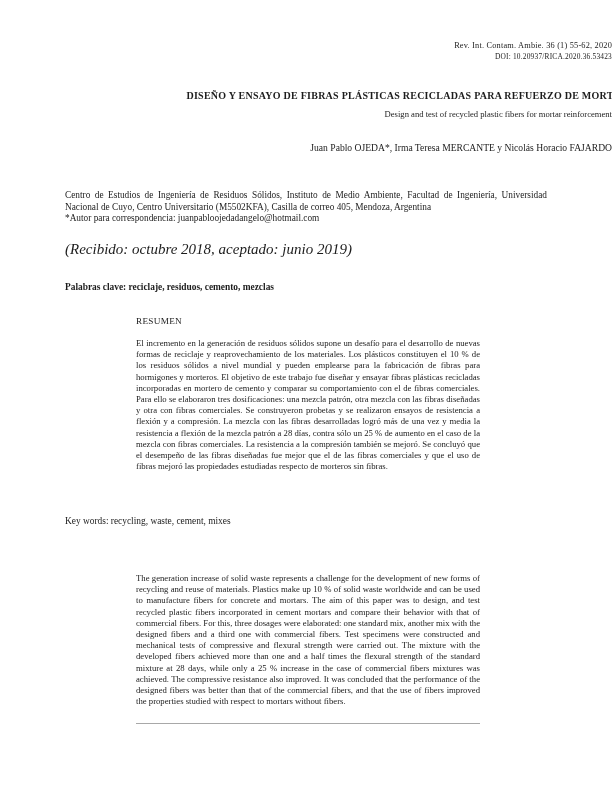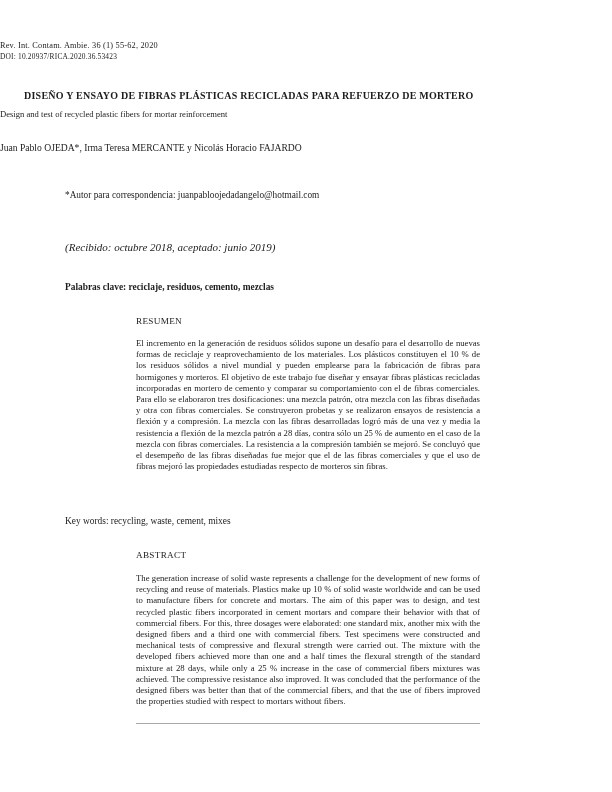--- a/index.html
+++ b/index.html
@@ -9,21 +9,21 @@
   }
   .page {
     position: relative;
     width: 612px;
     height: 792px;
     background: #ffffff;
     font-family: "Liberation Serif", serif;
     color: #1c1c1c;
     overflow: hidden;
   }
-  .centered { text-align: left; width: 612px; left: 0; }
+  .centered { text-align: right; width: 612px; left: 0; }
   .abs { position: absolute; }
 
   .journal-line { top: 41px; font-size: 8.3px; letter-spacing: 0.2px; }
   .doi-line { top: 52px; font-size: 7.4px; letter-spacing: 0.2px; }
 
   .title-es {
     top: 90px;
     font-size: 10px;
     font-weight: bold;
     letter-spacing: 0.25px;
@@ -34,21 +34,21 @@
 
   .authors { top: 142px; font-size: 9.6px; }
 
   .affil-block {
     top: 190px; left: 65px; width: 482px;
     font-size: 9.3px; line-height: 11.6px;
     text-align: justify;
   }
   .received {
     top: 241px; left: 65px; width: 482px;
-    font-size: 11px; font-style: italic;
+    font-size: 15px; font-style: italic;
   }
   .kw-es { top: 282px; left: 65px; width: 482px; font-size: 9.4px; font-weight: bold; }
   .kw-en { top: 516px; left: 65px; width: 482px; font-size: 9.4px; }
 
   .section-heading {
     font-size: 9.2px; font-weight: normal; text-align: left;
     letter-spacing: 0.3px;
   }
   .resumen-heading { top: 316px; left: 136px; width: 344px; }
   .abstract-heading { top: 550px; left: 136px; width: 344px; }
@@ -76,32 +76,32 @@
 
   <div class="abs centered doi-line">DOI: 10.20937/RICA.2020.36.53423</div>
 
   <div class="abs centered title-es">DISEÑO Y ENSAYO DE FIBRAS PLÁSTICAS RECICLADAS PARA REFUERZO DE MORTERO</div>
 
   <div class="abs centered title-en">Design and test of recycled plastic fibers for mortar reinforcement</div>
 
   <div class="abs centered authors">Juan Pablo OJEDA*, Irma Teresa MERCANTE y Nicolás Horacio FAJARDO</div>
 
   <div class="abs affil-block">
+    <span>Centro de Estudios de Ingeniería de Residuos Sólidos, Instituto de Medio Ambiente, Facultad de Ingeniería, Universidad Nacional de Cuyo, Centro Universitario (M5502KFA), Casilla de correo 405, Mendoza, Argentina</span>
     <div>*Autor para correspondencia: juanpabloojedadangelo@hotmail.com</div>
   </div>
 
   <div class="abs received">(Recibido: octubre 2018, aceptado: junio 2019)</div>
 
   <div class="abs kw-es">Palabras clave: reciclaje, residuos, cemento, mezclas</div>
 
   <div class="abs section-heading resumen-heading">RESUMEN</div>
 
   <div class="abs body-par resumen-par">El incremento en la generación de residuos sólidos supone un desafío para el desarrollo de nuevas formas de reciclaje y reaprovechamiento de los materiales. Los plásticos constituyen el 10 % de los residuos sólidos a nivel mundial y pueden emplearse para la fabricación de fibras para hormigones y morteros. El objetivo de este trabajo fue diseñar y ensayar fibras plásticas recicladas incorporadas en mortero de cemento y comparar su comportamiento con el de fibras comerciales. Para ello se elaboraron tres dosificaciones: una mezcla patrón, otra mezcla con las fibras diseñadas y otra con fibras comerciales. Se construyeron probetas y se realizaron ensayos de resistencia a flexión y a compresión. La mezcla con las fibras desarrolladas logró más de una vez y media la resistencia a flexión de la mezcla patrón a 28 días, contra sólo un 25 % de aumento en el caso de la mezcla con fibras comerciales. La resistencia a la compresión también se mejoró. Se concluyó que el desempeño de las fibras diseñadas fue mejor que el de las fibras comerciales y que el uso de fibras mejoró las propiedades estudiadas respecto de morteros sin fibras.</div>
 
   <div class="abs kw-en">Key words: recycling, waste, cement, mixes</div>
 
-  <div class="abs section-heading abstract-heading">ABSTRACT</div>
 
   <div class="abs body-par abstract-par">The generation increase of solid waste represents a challenge for the development of new forms of recycling and reuse of materials. Plastics make up 10 % of solid waste worldwide and can be used to manufacture fibers for concrete and mortars. The aim of this paper was to design, and test recycled plastic fibers incorporated in cement mortars and compare their behavior with that of commercial fibers. For this, three dosages were elaborated: one standard mix, another mix with the designed fibers and a third one with commercial fibers. Test specimens were constructed and mechanical tests of compressive and flexural strength were carried out. The mixture with the developed fibers achieved more than one and a half times the flexural strength of the standard mixture at 28 days, while only a 25 % increase in the case of commercial fibers mixtures was achieved. The compressive resistance also improved. It was concluded that the performance of the designed fibers was better than that of the commercial fibers, and that the use of fibers improved the properties studied with respect to mortars without fibers.</div>
 
   <div class="abs footnote-rule"></div>
 
 </div>
 
 </body></html>

